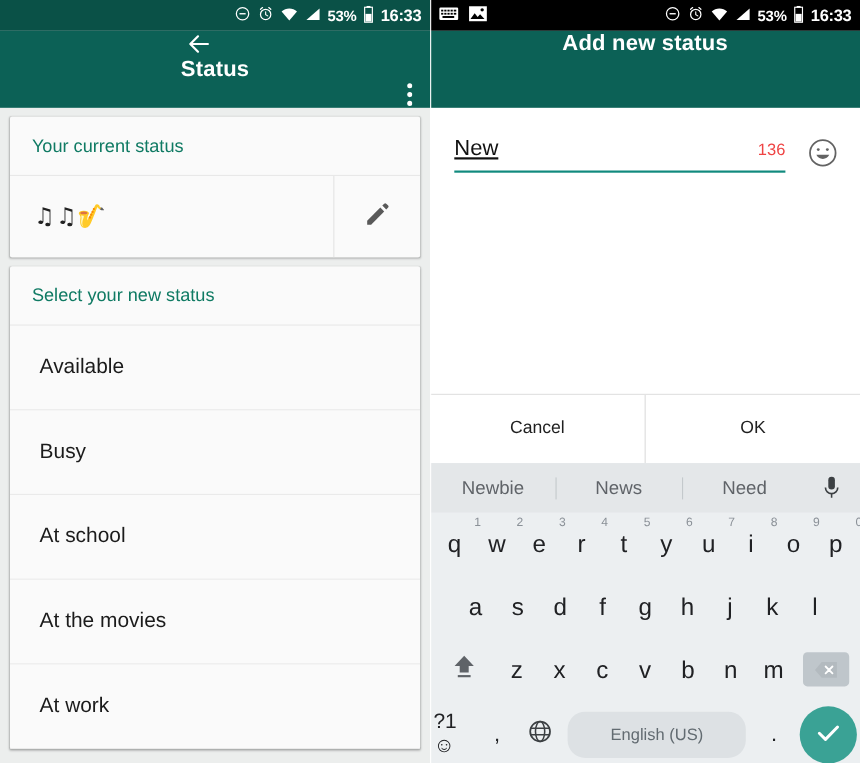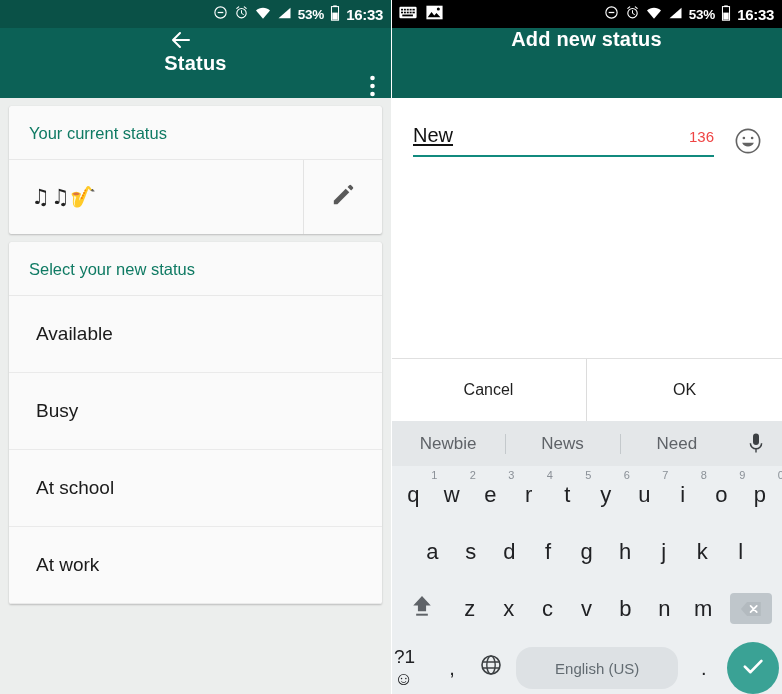--- a/index.html
+++ b/index.html
@@ -109,21 +109,21 @@
     color: #1b1b1b;
     border-bottom: 1px solid #eaeaea;
     box-sizing: border-box;
   }
   .status-item.last { border-bottom: 1px solid #eaeaea; }
 
   
   .input-area {
     padding: 26px 18px 8px 22px;
     display: flex;
-    align-items: flex-end;
+    align-items: center;
   }
   .input-wrap {
     flex: 1;
     display: flex;
     align-items: baseline;
     border-bottom: 2px solid #118a7e;
     padding-bottom: 8px;
     margin-right: 18px;
   }
   .input-value {
@@ -357,20 +357,23 @@
     <div class="card">
       <div class="card-header">Select your new status</div>
       <div class="status-item">
         <span>Available</span>
       </div>
       <div class="status-item">
         <span>Busy</span>
       </div>
       <div class="status-item">
         <span>At school</span>
+      </div>
+      <div class="status-item">
+        <span>At the movies</span>
       </div>
       <div class="status-item last">
         <span>At work</span>
       </div>
     </div>
   </div>
 
   <div class="divider-vert"></div>
 
   <div class="panel panel-right">

